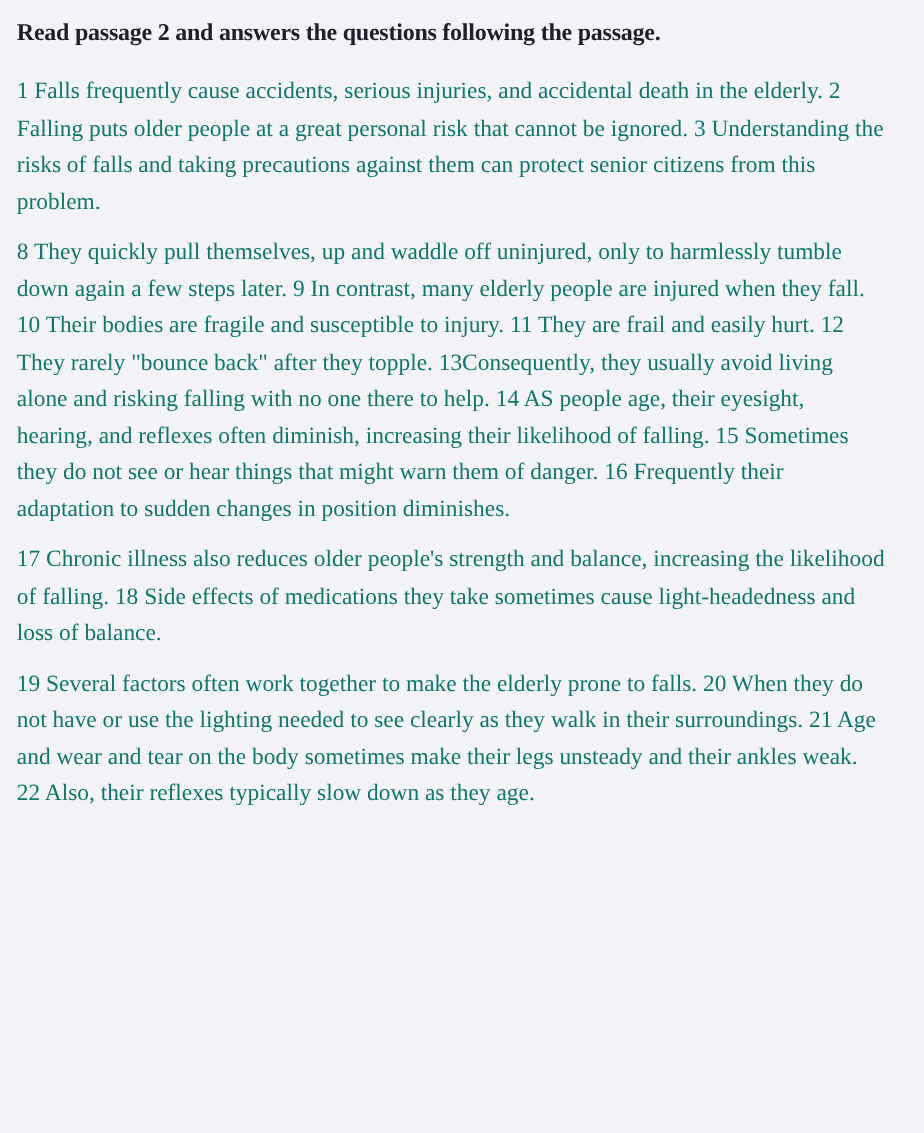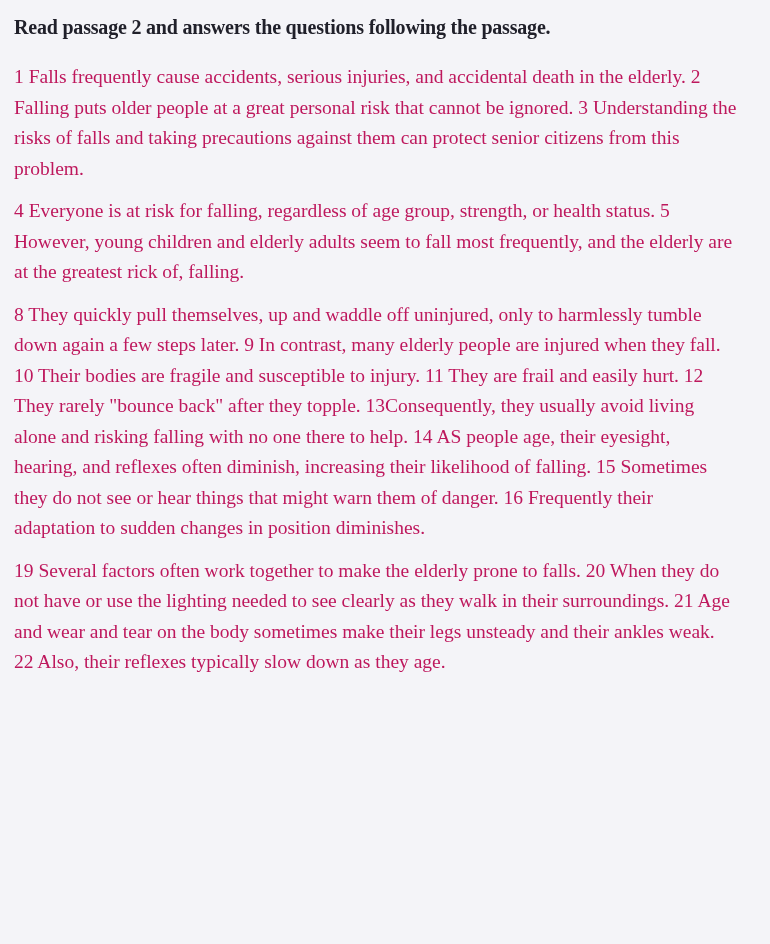--- a/index.html
+++ b/index.html
@@ -24,31 +24,31 @@
     font-size: 20px;
     line-height: 1.35;
     font-weight: 700;
     color: #20202a;
     letter-spacing: -0.2px;
   }
   .para {
     margin: 0 0 12px 0;
     font-size: 19.5px;
     line-height: 30.5px;
-    color: #be185d;
+    color: #0f766e;
   }
 </style>
 </head>
 <body>
 
 <div class="page">
   <h1 class="instruction">Read passage 2 and answers the questions following the passage.</h1>
 
   <p class="para">1 Falls frequently cause accidents, serious injuries, and accidental death in the elderly. 2 Falling puts older people at a great personal risk that cannot be ignored. 3 Understanding the risks of falls and taking precautions against them can protect senior citizens from this problem.</p>
 
-  <p class="para">4 Everyone is at risk for falling, regardless of age group, strength, or health status. 5 However, young children and elderly adults seem to fall most frequently, and the elderly are at the greatest rick of, falling.</p>
 
 
   <p class="para">8 They quickly pull themselves, up and waddle off uninjured, only to harmlessly tumble down again a few steps later. 9 In contrast, many elderly people are injured when they fall. 10 Their bodies are fragile and susceptible to injury. 11 They are frail and easily hurt. 12 They rarely "bounce back" after they topple. 13Consequently, they usually avoid living alone and risking falling with no one there to help. 14 AS people age, their eyesight, hearing, and reflexes often diminish, increasing their likelihood of falling. 15 Sometimes they do not see or hear things that might warn them of danger. 16 Frequently their adaptation to sudden changes in position diminishes.</p>
 
+  <p class="para">17 Chronic illness also reduces older people's strength and balance, increasing the likelihood of falling. 18 Side effects of medications they take sometimes cause light-headedness and loss of balance.</p>
 
   <p class="para">19 Several factors often work together to make the elderly prone to falls. 20 When they do not have or use the lighting needed to see clearly as they walk in their surroundings. 21 Age and wear and tear on the body sometimes make their legs unsteady and their ankles weak. 22 Also, their reflexes typically slow down as they age.</p>
 </div>
 
 </body></html>

